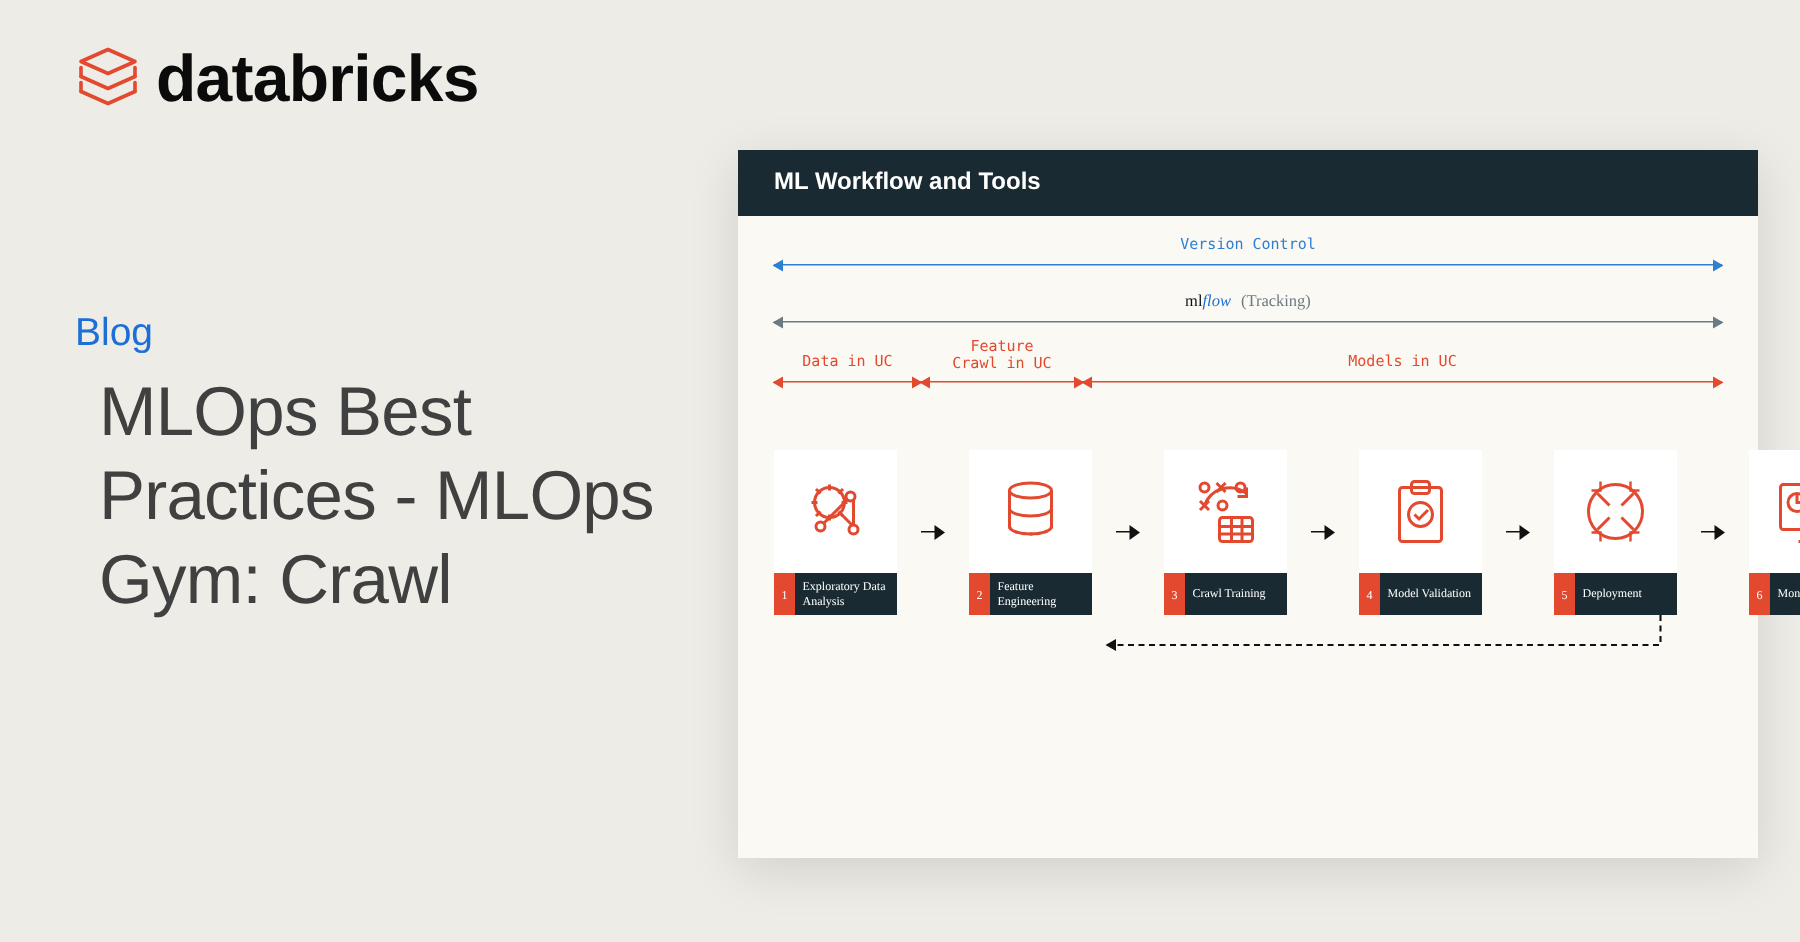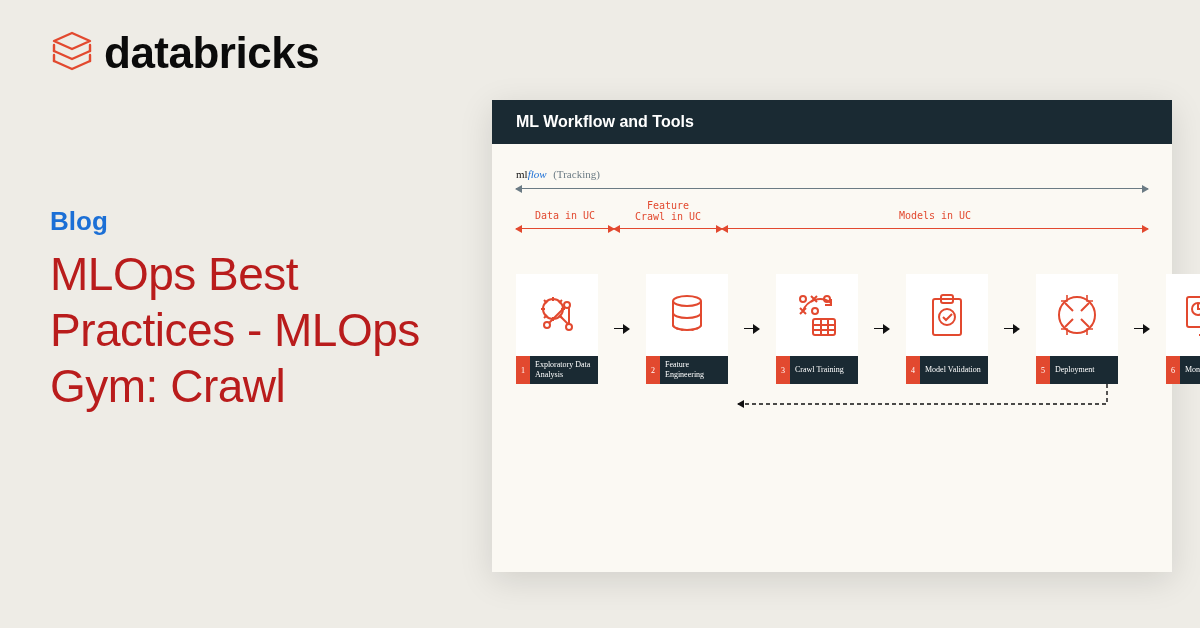--- a/index.html
+++ b/index.html
@@ -25,31 +25,31 @@
     font-weight: 600;
     letter-spacing: -0.5px;
     color: #0b0b0b;
   }
   .blog-label {
     position: absolute;
     left: 50px;
     top: 206px;
     font-size: 26px;
     color: #1b6fd6;
-    font-weight: 700;
+    font-weight: 400;
   }
   .headline {
     position: absolute;
-    left: 50px;
+    left: 66px;
     top: 246px;
     width: 400px;
     font-size: 46px;
     line-height: 56px;
     font-weight: 400;
-    color: #b91c1c;
+    color: #404040;
     letter-spacing: -0.5px;
   }
   .panel {
     position: absolute;
     left: 492px;
     top: 100px;
     width: 680px;
     height: 472px;
     background: #fbf9f3;
     box-shadow: 0 8px 32px rgba(0,0,0,0.12);
@@ -96,20 +96,21 @@
   .c-blue .span-arrow { background:#2f7fd1; }
   .c-gray { color:#6b7b84; }
   .c-gray .span-arrow { background:#6b7b84; }
   .c-red  { color:#e2492f; }
   .c-red  .span-arrow { background:#e2492f; }
 
   .mlflow-label {
     position:absolute;
     font-size:11px;
     top:-14px;
+    text-align:center;
   }
   .mlflow-label .ml { color:#111; font-family: -apple-system, BlinkMacSystemFont, "Segoe UI"; font-weight:500;}
   .mlflow-label .flow { color:#1b6fd6; font-style:italic; font-family: Georgia, serif; font-weight:500;}
   .mlflow-label .track { color:#6b7b84; font-family: ui-monospace, SFMono-Regular;}
 
   .stages {
     display:flex;
     gap: 16px;
     margin-top: 30px;
     align-items:center;
@@ -203,20 +204,24 @@
   <span class="logo-text">databricks</span>
 </div>
 
 <div class="blog-label">Blog</div>
 <div class="headline">MLOps Best Practices - MLOps Gym: Crawl</div>
 
 <div class="panel">
   <div class="panel-header">ML Workflow and Tools</div>
   <div class="diagram">
 
+    <div class="span-row c-blue">
+      <div class="span-label" style="left:0;right:0;">Version Control</div>
+      <div class="span-arrow" style="left:0;right:0;"></div>
+    </div>
 
     <div class="span-row c-gray" style="margin-top:18px">
       <div class="mlflow-label" style="left:0;right:0;">
         <span class="ml">ml</span><span class="flow">flow</span>
         <span class="track">(Tracking)</span>
       </div>
       <div class="span-arrow" style="left:0;right:0;"></div>
     </div>
 
     <div class="span-row" style="margin-top:18px; height:24px;">

